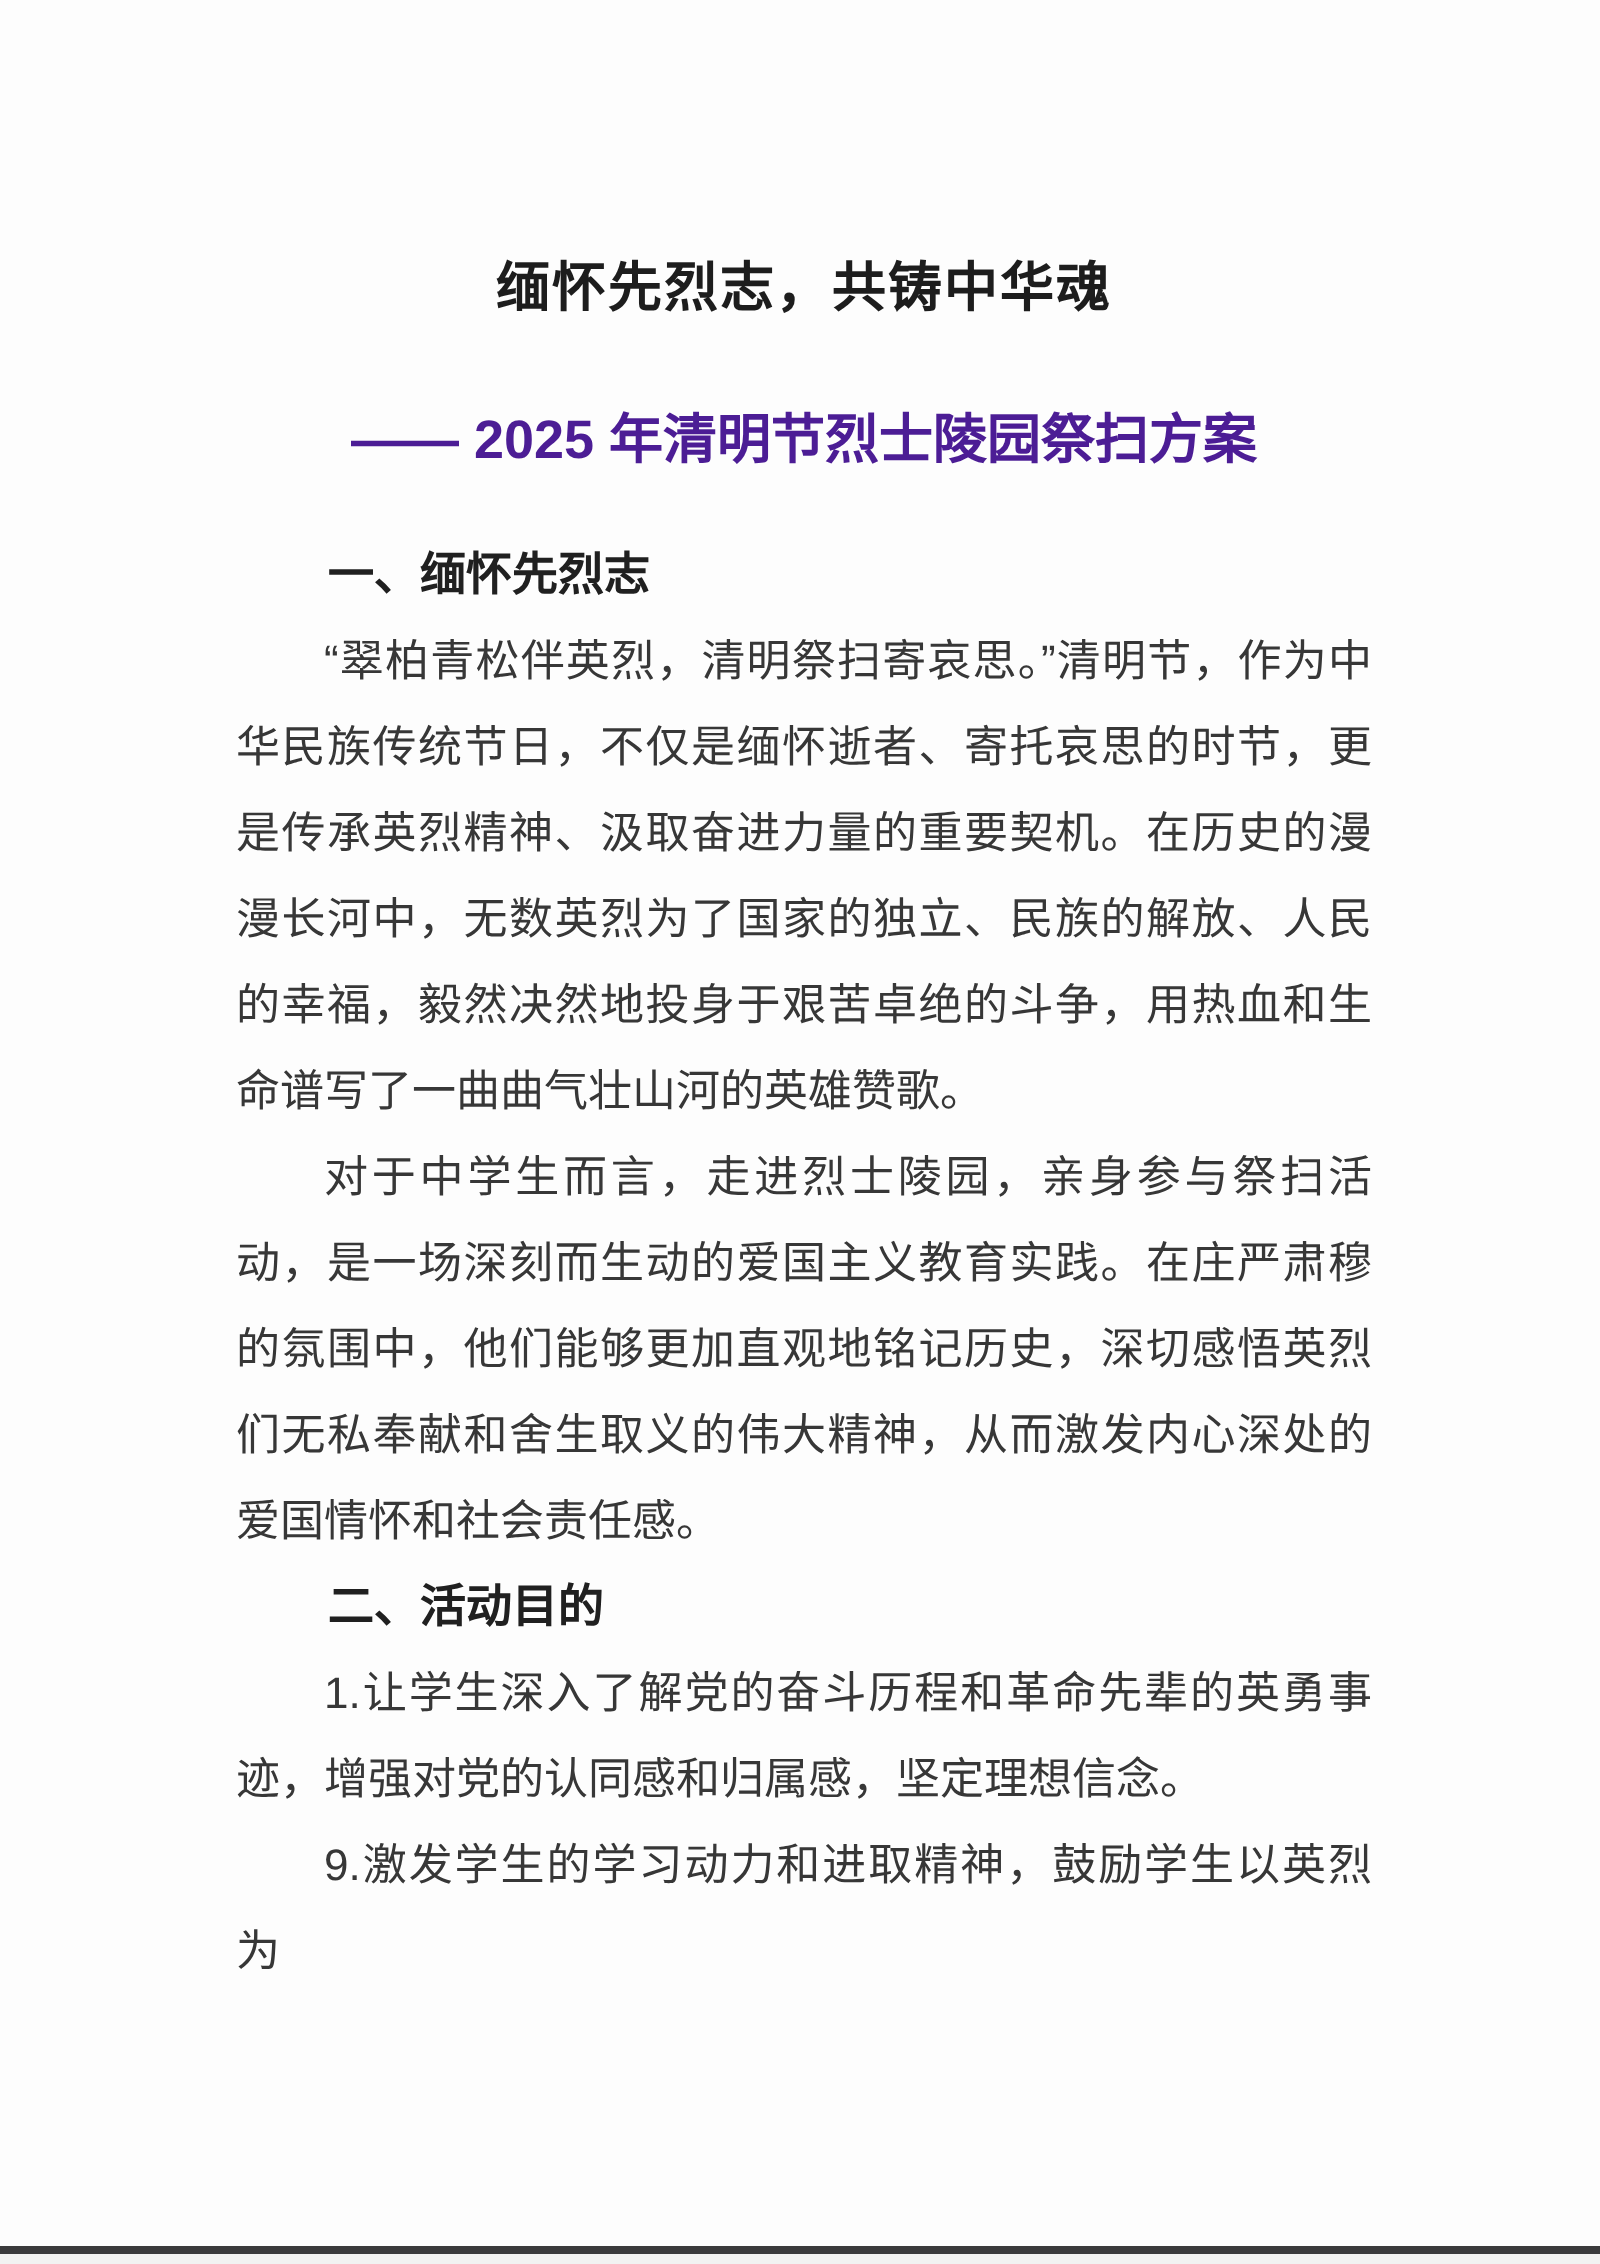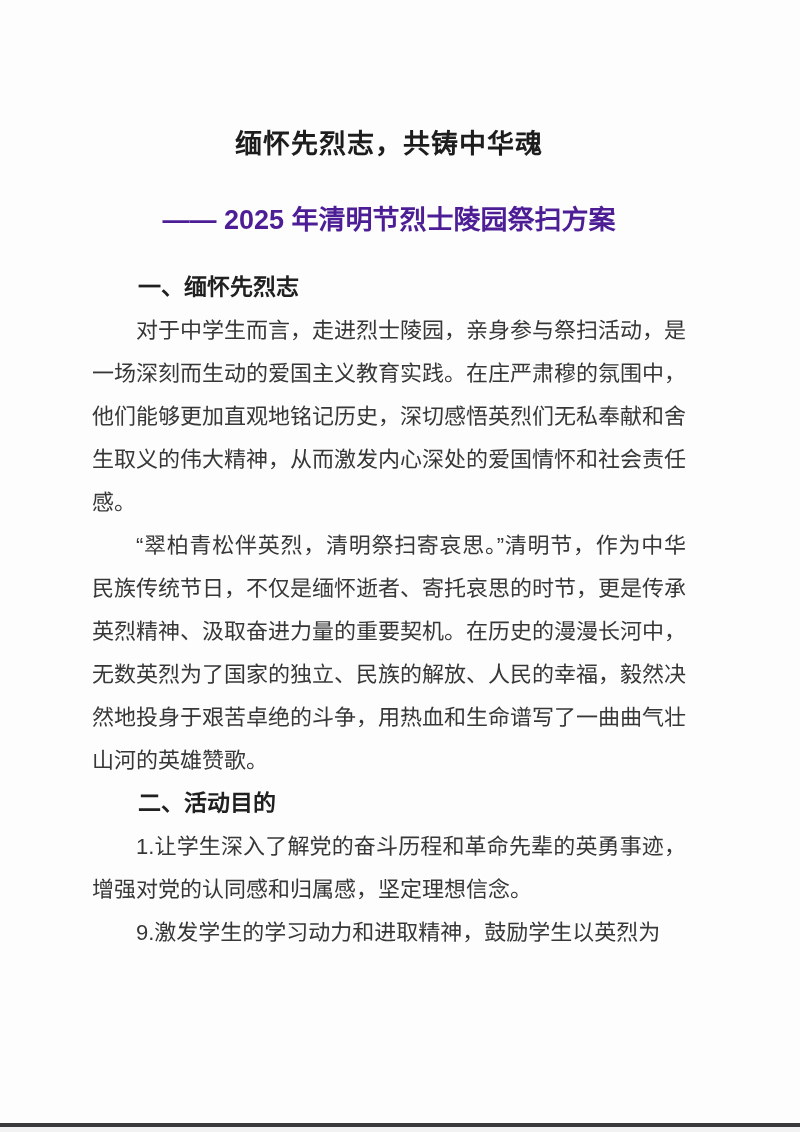--- a/index.html
+++ b/index.html
@@ -10,21 +10,21 @@
   .page {
     position: relative;
     width: 800px;
     height: 1132px;
     margin: 0 auto;
     background: #fdfdfd;
     overflow: hidden;
     font-family: "Liberation Sans", "DejaVu Sans", sans-serif;
   }
   .content {
-    padding: 124px 114px 0 92px;
+    padding: 124px 114px 0 118px;
   }
   .doc-title {
     margin: 0;
     font-size: 27px;
     line-height: 40px;
     font-weight: 700;
     text-align: center;
     color: #1d1d1d;
     letter-spacing: 1px;
   }
@@ -78,23 +78,23 @@
 
 <div class="page">
   <div class="content">
 
     <h1 class="doc-title">缅怀先烈志，共铸中华魂</h1>
 
     <h2 class="doc-subtitle">—— 2025 年清明节烈士陵园祭扫方案</h2>
 
     <h3 class="sec-heading first">一、缅怀先烈志</h3>
 
+    <p class="body-para">“翠柏青松伴英烈，清明祭扫寄哀思。”清明节，作为中华民族传统节日，不仅是缅怀逝者、寄托哀思的时节，更是传承英烈精神、汲取奋进力量的重要契机。在历史的漫漫长河中，无数英烈为了国家的独立、民族的解放、人民的幸福，毅然决然地投身于艰苦卓绝的斗争，用热血和生命谱写了一曲曲气壮山河的英雄赞歌。</p>
+
     <p class="body-para">对于中学生而言，走进烈士陵园，亲身参与祭扫活动，是一场深刻而生动的爱国主义教育实践。在庄严肃穆的氛围中，他们能够更加直观地铭记历史，深切感悟英烈们无私奉献和舍生取义的伟大精神，从而激发内心深处的爱国情怀和社会责任感。</p>
-
-    <p class="body-para">“翠柏青松伴英烈，清明祭扫寄哀思。”清明节，作为中华民族传统节日，不仅是缅怀逝者、寄托哀思的时节，更是传承英烈精神、汲取奋进力量的重要契机。在历史的漫漫长河中，无数英烈为了国家的独立、民族的解放、人民的幸福，毅然决然地投身于艰苦卓绝的斗争，用热血和生命谱写了一曲曲气壮山河的英雄赞歌。</p>
 
     <h3 class="sec-heading">二、活动目的</h3>
 
     <p class="body-para">1.让学生深入了解党的奋斗历程和革命先辈的英勇事迹，增强对党的认同感和归属感，坚定理想信念。</p>
 
 
     <p class="body-para">9.激发学生的学习动力和进取精神，鼓励学生以英烈为</p>
 
   </div>
 

